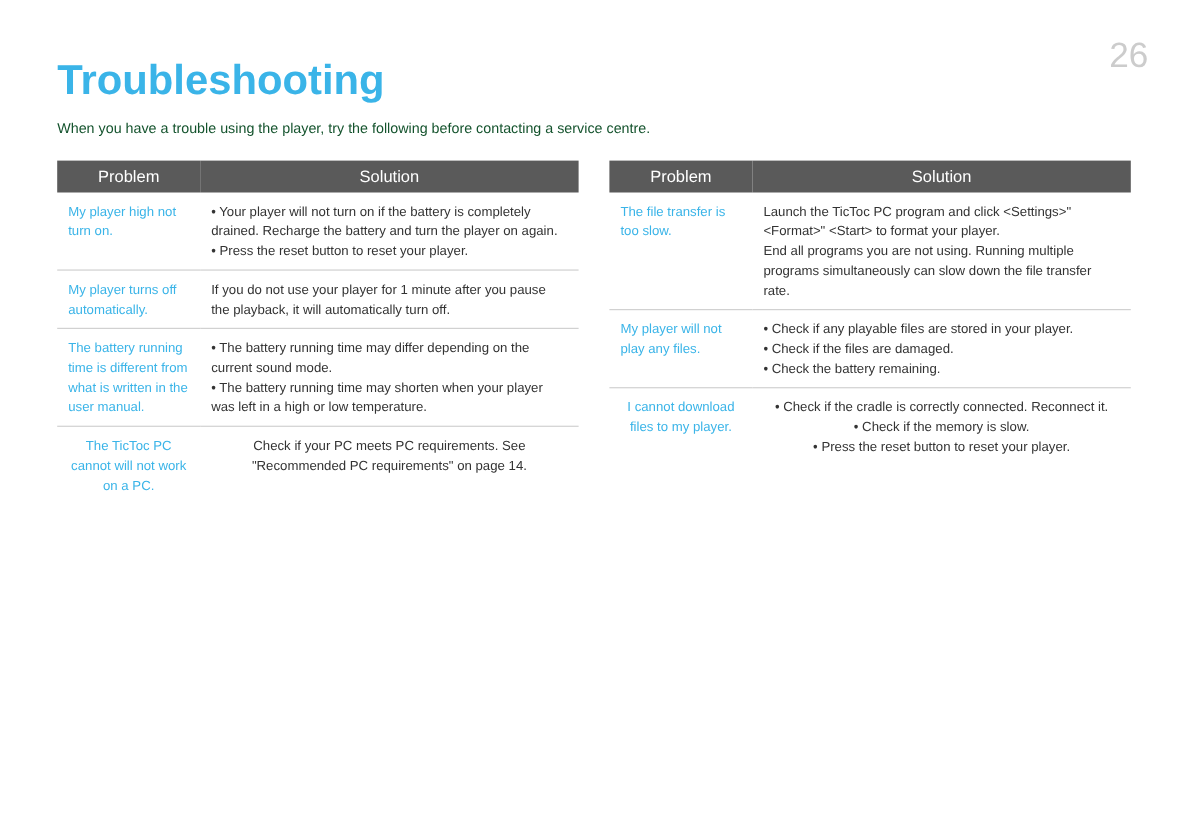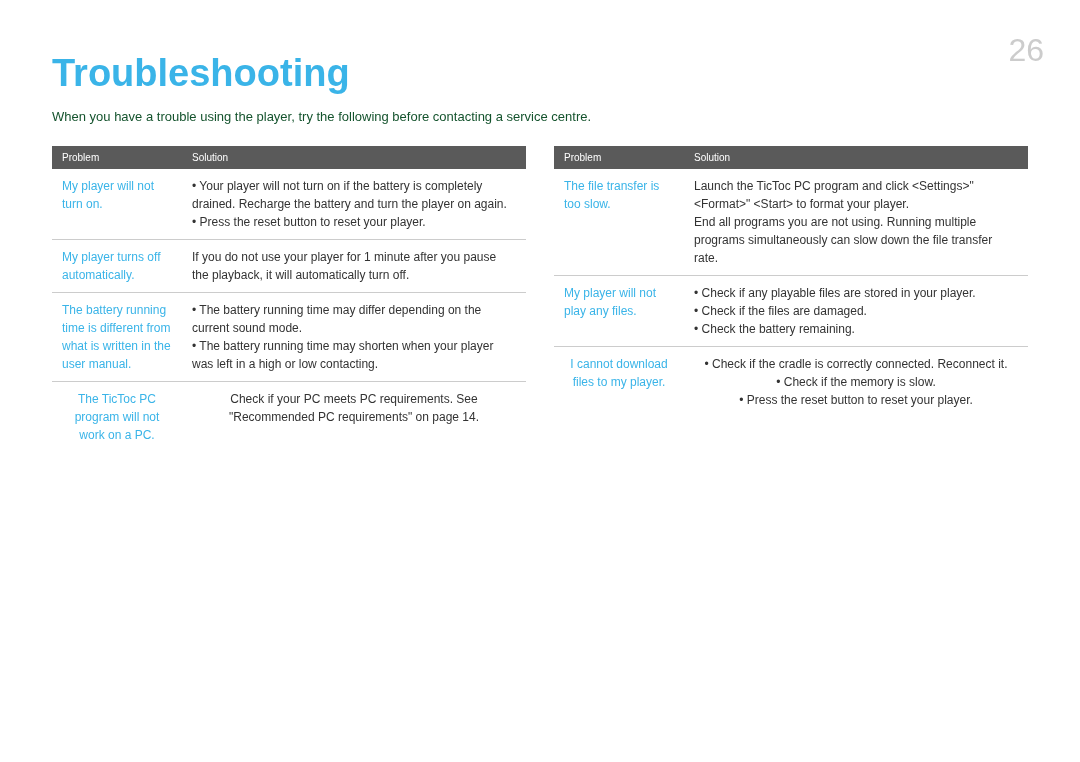--- a/index.html
+++ b/index.html
@@ -44,23 +44,23 @@
       width: 100%;
       border-collapse: collapse;
       font-size: 12px;
     }
     thead tr {
       background-color: #5a5a5a;
     }
     thead th {
       color: #ffffff;
       padding: 6px 10px;
-      text-align: left;
+      text-align: center;
       font-weight: normal;
-      font-size: 10px;
+      font-size: 15px;
     }
     tbody tr {
       border-bottom: 1px solid #cccccc;
     }
     tbody tr:last-child {
       border-bottom: none;
       text-align: center;
     }
     td {
       padding: 8px 10px;
@@ -93,41 +93,41 @@
     <div class="table-wrapper">
       <table>
         <thead>
           <tr>
             <th>Problem</th>
             <th>Solution</th>
           </tr>
         </thead>
         <tbody id="left-table-body">
         <tr>
-              <td class="problem">My player will not turn on.</td>
+              <td class="problem">My player high not turn on.</td>
               <td class="solution">
                 <div style="padding-left: 0px;">• Your player will not turn on if the battery is completely drained. Recharge the battery and turn the player on again.</div>
                 <div style="padding-left: 0px;">• Press the reset button to reset your player.</div>
               </td>
             </tr>
             <tr>
               <td class="problem">My player turns off automatically.</td>
               <td class="solution">
                 <div>If you do not use your player for 1 minute after you pause the playback, it will automatically turn off.</div>
               </td>
             </tr>
             <tr>
               <td class="problem">The battery running time is different from what is written in the user manual.</td>
               <td class="solution">
                 <div style="padding-left: 0px;">• The battery running time may differ depending on the current sound mode.</div>
-                <div style="padding-left: 0px;">• The battery running time may shorten when your player was left in a high or low contacting.</div>
+                <div style="padding-left: 0px;">• The battery running time may shorten when your player was left in a high or low temperature.</div>
               </td>
             </tr>
             <tr>
-              <td class="problem">The TicToc PC program will not work on a PC.</td>
+              <td class="problem">The TicToc PC cannot will not work on a PC.</td>
               <td class="solution">
                 <div>Check if your PC meets PC requirements. See "Recommended PC requirements" on page 14.</div>
               </td>
             </tr>
           </tbody>
       </table>
     </div>
 
     <div class="table-wrapper">
       <table>

